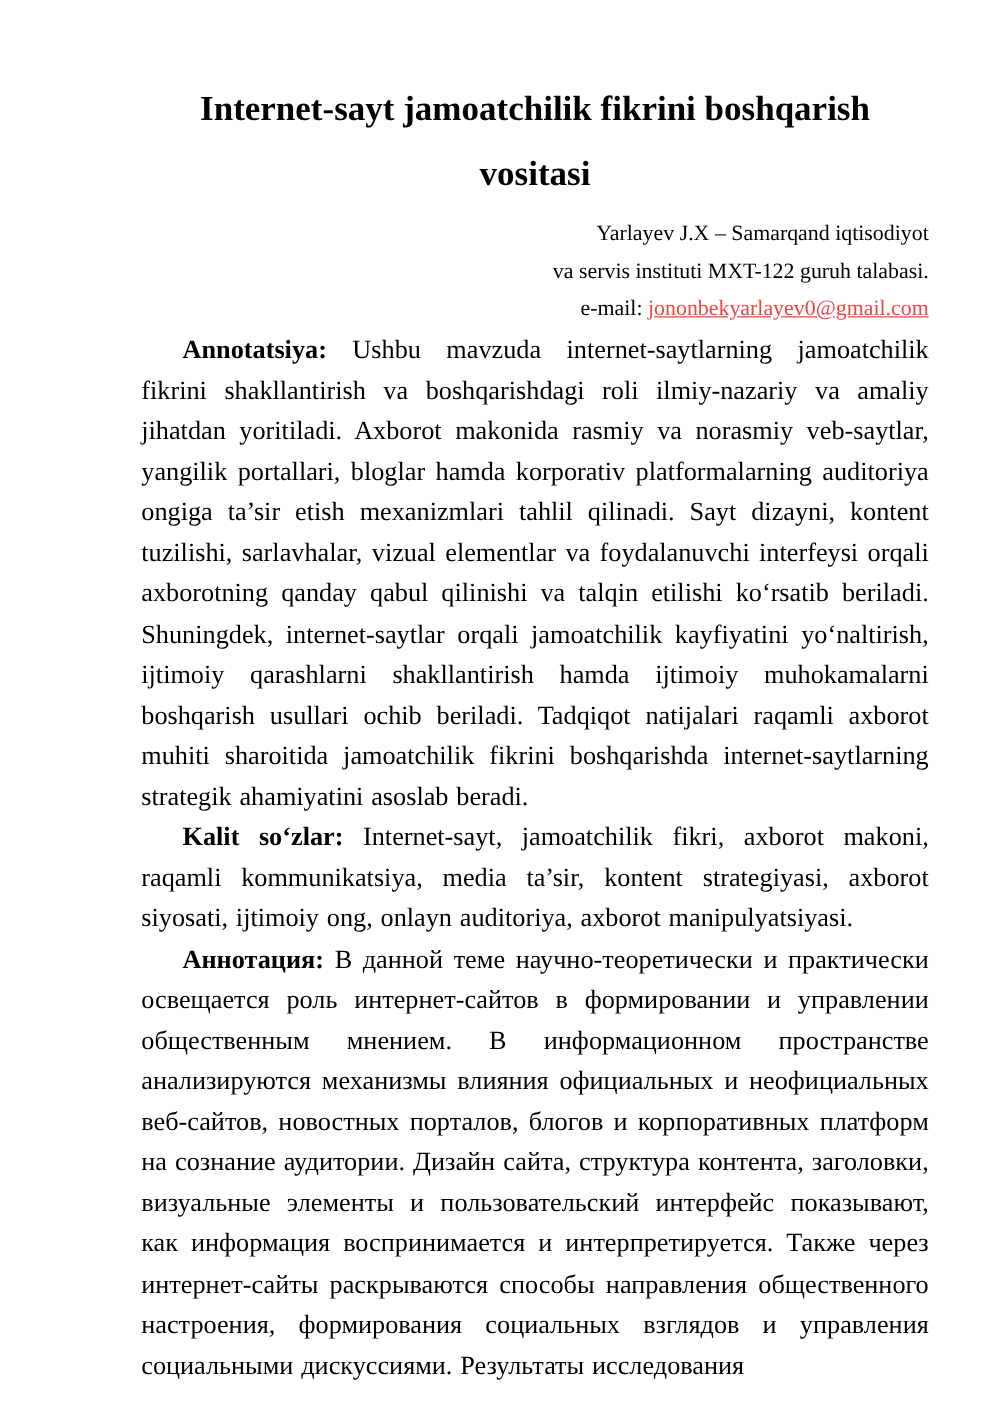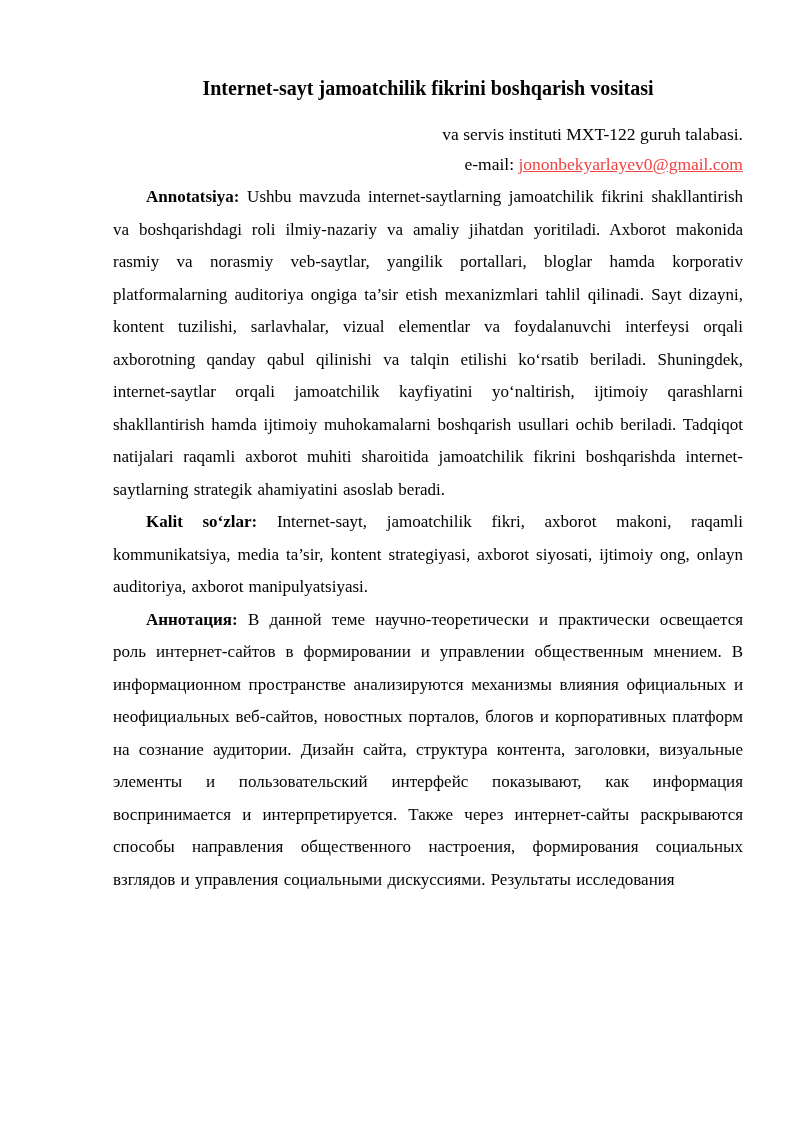--- a/index.html
+++ b/index.html
@@ -17,21 +17,21 @@
     color: #000000;
   }
   .content {
     position: absolute;
     left: 113px;
     top: 62px;
     width: 630px;
   }
   .title {
     margin: 0;
-    font-size: 20px;
+    font-size: 28px;
     font-weight: bold;
     line-height: 52px;
     text-align: center;
     color: #000000;
   }
   .byline {
     margin: 5px 0 0 0;
     font-size: 17.5px;
     line-height: 30px;
     text-align: right;
@@ -42,41 +42,42 @@
   .email-link {
     color: #ef4444;
     text-decoration: underline;
     cursor: pointer;
   }
   .bodytext {
     margin-top: 2px;
   }
   .bodytext p {
     margin: 0;
-    font-size: 17px;
+    font-size: 21px;
     line-height: 32.5px;
     text-align: justify;
     text-indent: 33px;
     word-spacing: 1px;
   }
   .lead {
     font-weight: bold;
   }
 </style>
 </head>
 <body>
 
 <div class="page">
   <div class="content">
 
     <h1 class="title">
       <span class="line" style="display:block">Internet-sayt jamoatchilik fikrini boshqarish vositasi</span>
     </h1>
 
     <div class="byline">
+      <span class="line">Yarlayev J.X – Samarqand iqtisodiyot</span>
       <span class="line">va servis instituti MXT-122 guruh talabasi.</span>
       <span class="line"><span>e-mail: </span><a class="email-link">jononbekyarlayev0@gmail.com</a></span>
     </div>
 
     <div class="bodytext">
       <p><span class="lead">Annotatsiya:</span><span> Ushbu mavzuda internet-saytlarning jamoatchilik fikrini shakllantirish va boshqarishdagi roli ilmiy-nazariy va amaliy jihatdan yoritiladi. Axborot makonida rasmiy va norasmiy veb-saytlar, yangilik portallari, bloglar hamda korporativ platformalarning auditoriya ongiga ta’sir etish mexanizmlari tahlil qilinadi. Sayt dizayni, kontent tuzilishi, sarlavhalar, vizual elementlar va foydalanuvchi interfeysi orqali axborotning qanday qabul qilinishi va talqin etilishi koʻrsatib beriladi. Shuningdek, internet-saytlar orqali jamoatchilik kayfiyatini yoʻnaltirish, ijtimoiy qarashlarni shakllantirish hamda ijtimoiy muhokamalarni boshqarish usullari ochib beriladi. Tadqiqot natijalari raqamli axborot muhiti sharoitida jamoatchilik fikrini boshqarishda internet-saytlarning strategik ahamiyatini asoslab beradi.</span></p>
 
       <p><span class="lead">Kalit soʻzlar:</span><span> Internet-sayt, jamoatchilik fikri, axborot makoni, raqamli kommunikatsiya, media ta’sir, kontent strategiyasi, axborot siyosati, ijtimoiy ong, onlayn auditoriya, axborot manipulyatsiyasi.</span></p>
 
       <p><span class="lead">Аннотация:</span><span> В данной теме научно-теоретически и практически освещается роль интернет-сайтов в формировании и управлении общественным мнением. В информационном пространстве анализируются механизмы влияния официальных и неофициальных веб-сайтов, новостных порталов, блогов и корпоративных платформ на сознание аудитории. Дизайн сайта, структура контента, заголовки, визуальные элементы и пользовательский интерфейс показывают, как информация воспринимается и интерпретируется. Также через интернет-сайты раскрываются способы направления общественного настроения, формирования социальных взглядов и управления социальными дискуссиями. Результаты исследования</span></p>

